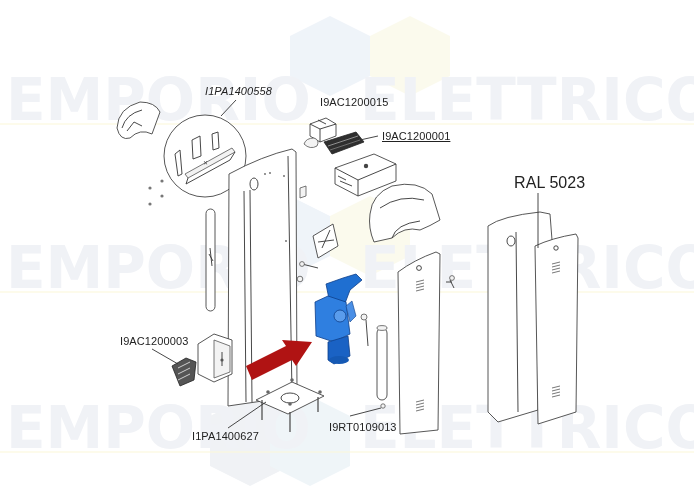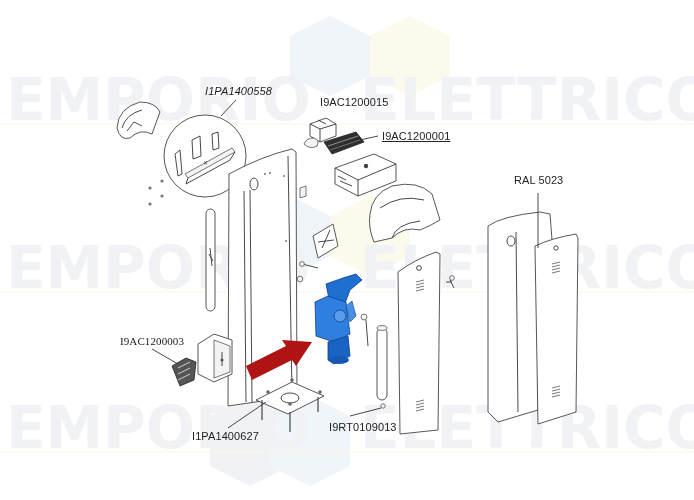--- a/index.html
+++ b/index.html
@@ -218,17 +218,17 @@
         <line x1="552" y1="378" x2="560" y2="376"></line>
           <line x1="552" y1="381" x2="560" y2="379"></line>
       </g>
     </g>
     <path class="ln" d="M538,177 L538,232"></path>
   </svg>
 
   <span class="label" style="left:205px; top:69px;font-style:italic;">I1PA1400558</span>
   <span class="label" style="left:320px; top:80px;text-align:right;">I9AC1200015</span>
   <span class="label" style="left:382px; top:114px;text-decoration:underline;">I9AC1200001</span>
-  <span class="label" style="left:514px; top:158px; font-size:11px;">RAL 5023</span>
-  <span class="label" style="left:120px; top:319px;font-family:Liberation Serif, serif;">I9AC1200003</span>
+  <span class="label" style="left:514px; top:158px; font-size:16px;">RAL 5023</span>
+  <span class="label" style="left:120px; top:319px;">I9AC1200003</span>
   <span class="label" style="left:192px; top:414px;">I1PA1400627</span>
   <span class="label" style="left:318px; top:405px;margin-left:11px;">I9RT0109013</span>
 </div>
 
 </body></html>

